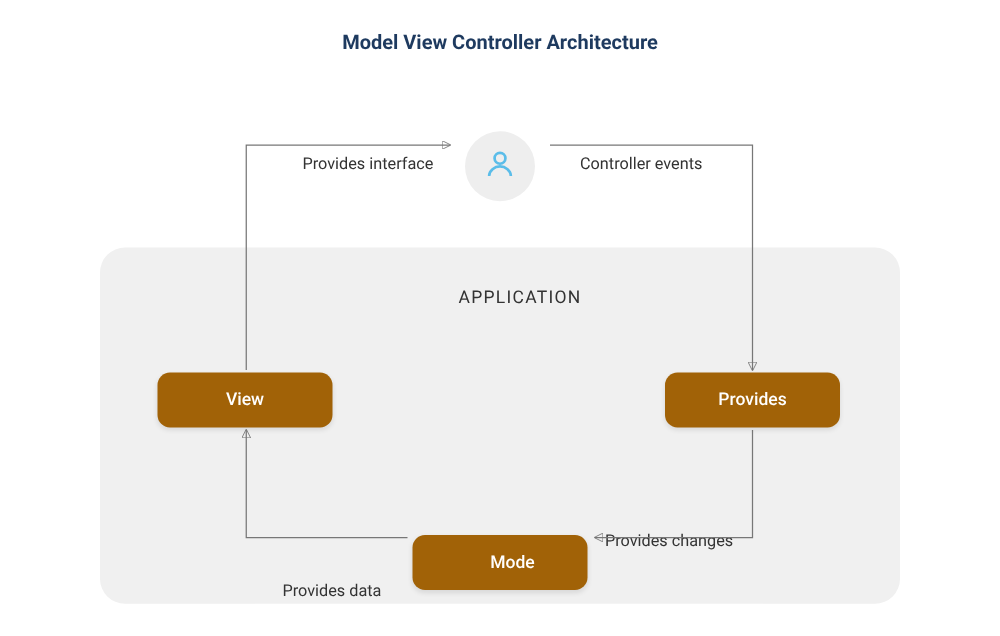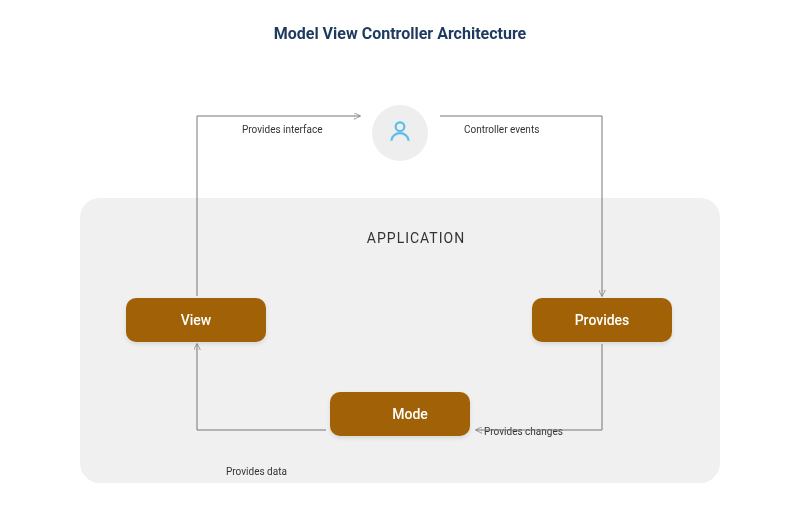--- a/index.html
+++ b/index.html
@@ -63,24 +63,24 @@
     color: #fff;
     font-size: 14px;
     font-weight: 500;
     display: flex;
     align-items: center;
     justify-content: center;
     box-shadow: 0 2px 4px rgba(0,0,0,0.1);
   }
   .block.view      { left: 126px; top: 298px; }
   .block.component { left: 532px; top: 298px; }
-  .block.mode      { left: 330px; top: 392px; padding-left: 20px; }
+  .block.mode      { left: 330px; top: 428px; padding-left: 20px; }
   .edge-label {
     position: absolute;
-    font-size: 10px;
+    font-size: 13px;
     color: #333;
   }
   .lbl-provides-if   { left: 242px; top: 124px; }
   .lbl-generates     { left: 464px; top: 124px; }
   .lbl-applies       { left: 484px; top: 426px; }
   .lbl-provides-data { left: 226px; top: 426px; margin-top: 40px; }
   .svg-layer {
     position: absolute;
     left: 0; top: 0;
     width: 800px; height: 509px;

